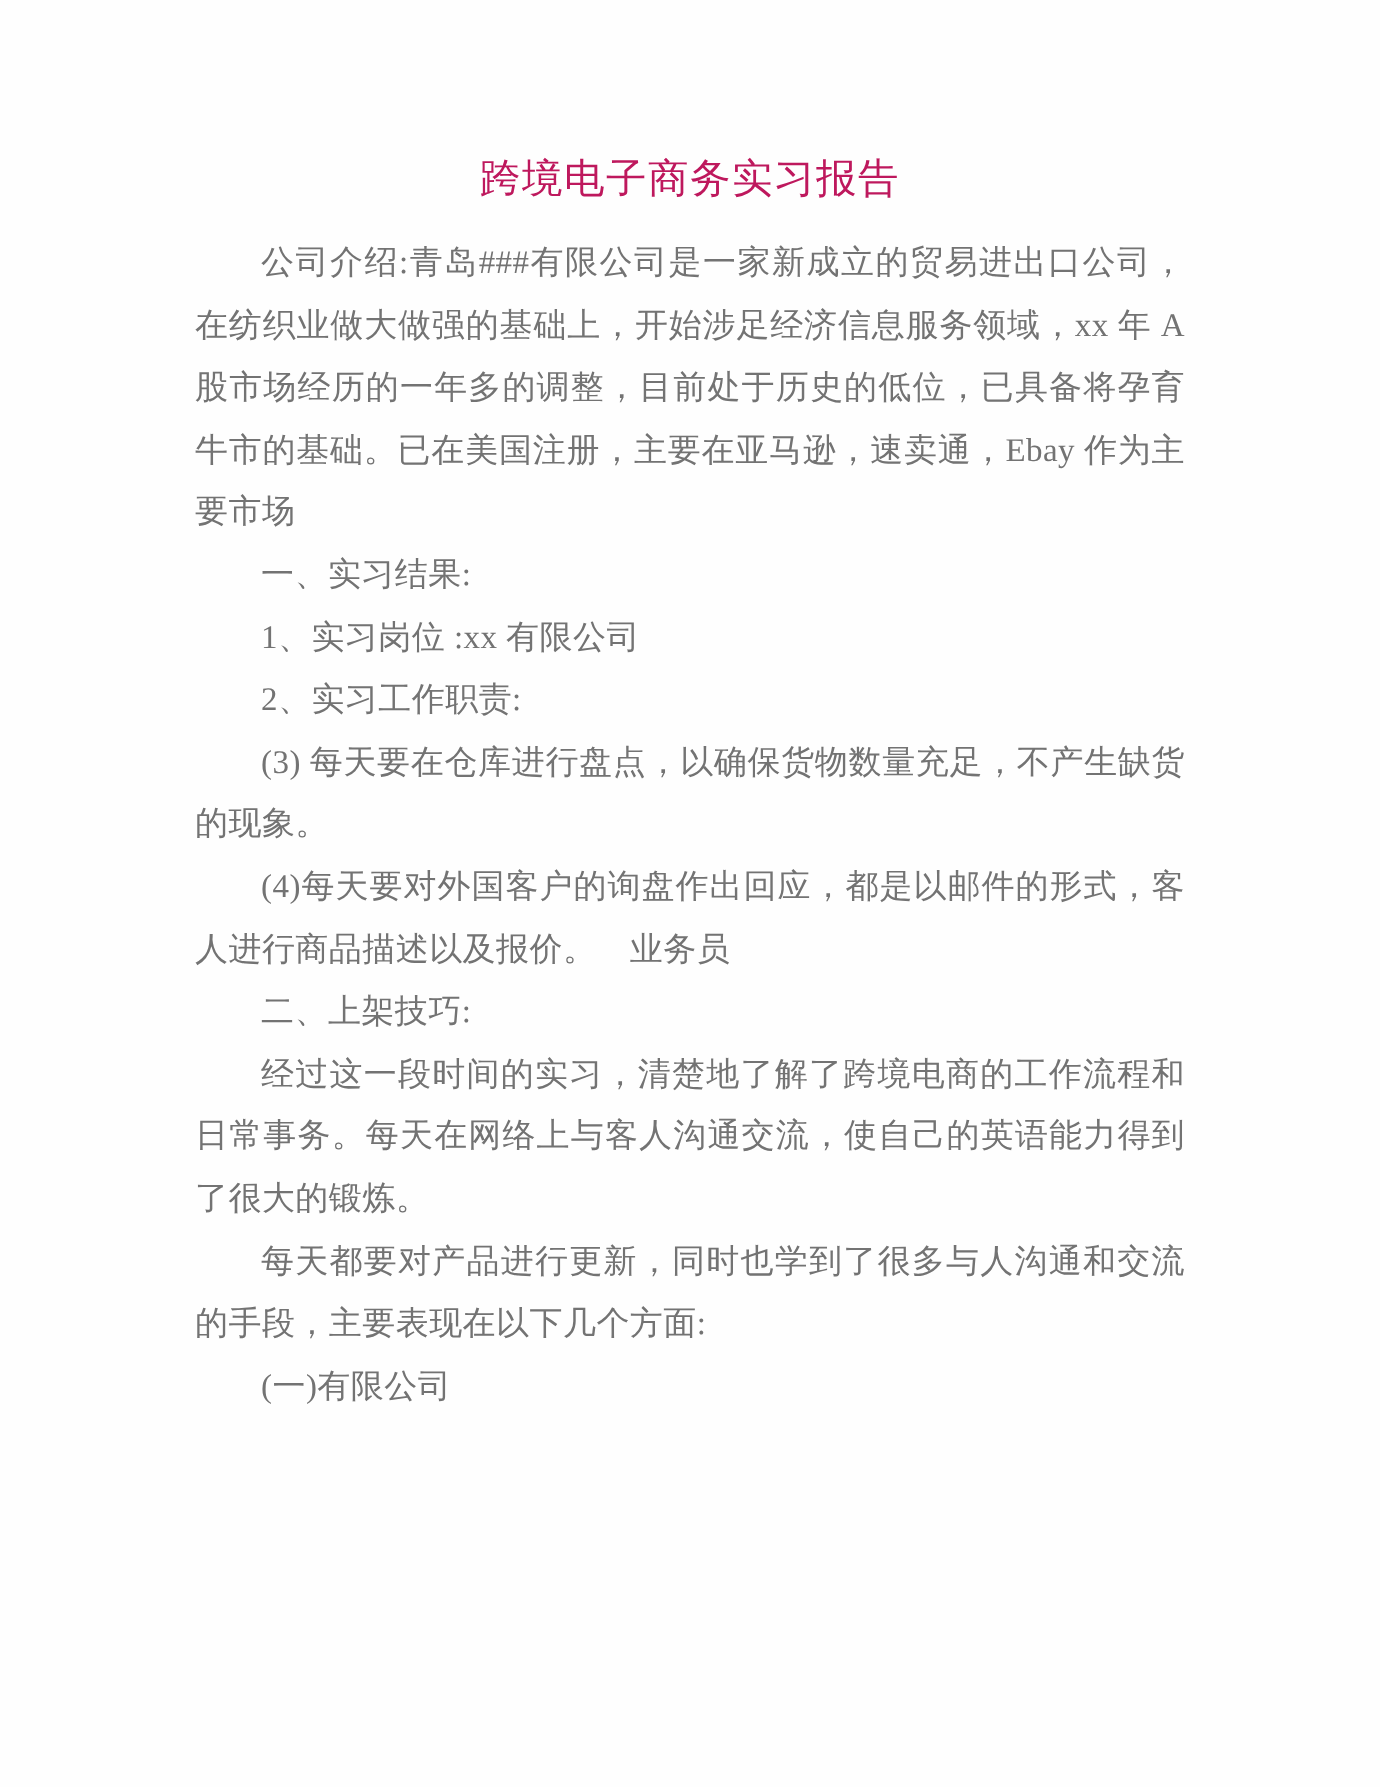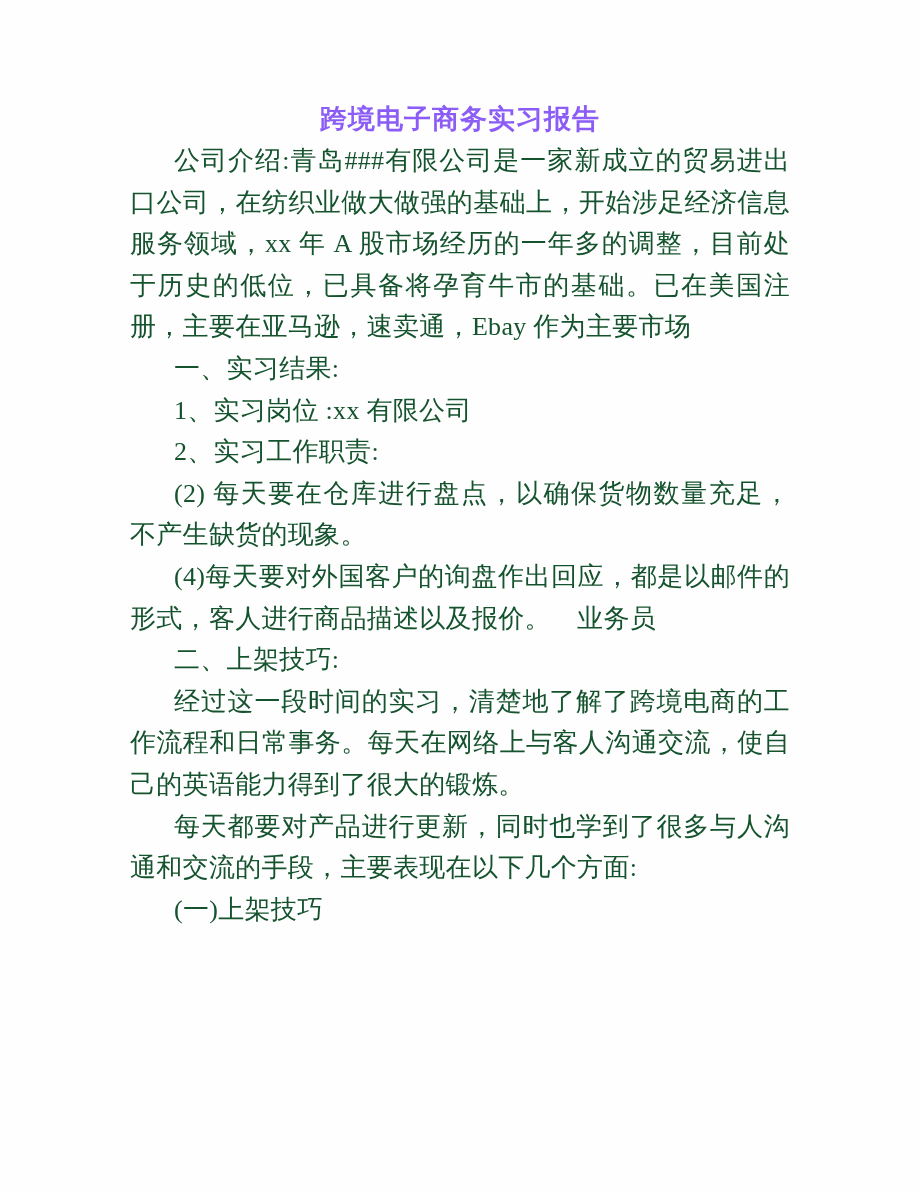--- a/index.html
+++ b/index.html
@@ -15,49 +15,49 @@
   }
   .document-page {
     box-sizing: border-box;
     width: 920px;
     height: 1191px;
     background: #fefefe;
     padding: 99px 130px 0 130px;
     color: #1f1f1f;
   }
   .document-title {
-    margin: 0 0 0 0;
+    margin: 0 0 14px 0;
     font-size: 27px;
-    font-weight: bold;
+    font-weight: normal;
     text-align: center;
     line-height: 41px;
-    color: #8b5cf6;
+    color: #be185d;
     letter-spacing: 1px;
   }
   .document-body p {
     margin: 0;
-    font-size: 26px;
+    font-size: 22px;
     line-height: 41.6px;
     text-indent: 44px;
     text-align: justify;
     letter-spacing: 0.3px;
-    color: #14532d;
+    color: #737373;
     word-break: break-all;
   }
 </style>
 </head>
 <body>
 
 <div class="document-page">
   <h1 class="document-title">跨境电子商务实习报告</h1>
   <div class="document-body">
     <p>公司介绍:青岛###有限公司是一家新成立的贸易进出口公司，在纺织业做大做强的基础上，开始涉足经济信息服务领域，xx 年 A 股市场经历的一年多的调整，目前处于历史的低位，已具备将孕育牛市的基础。已在美国注册，主要在亚马逊，速卖通，Ebay 作为主要市场</p>
     <p>一、实习结果:</p>
     <p>1、实习岗位 :xx 有限公司</p>
     <p>2、实习工作职责:</p>
-    <p>(2) 每天要在仓库进行盘点，以确保货物数量充足，不产生缺货的现象。</p>
+    <p>(3) 每天要在仓库进行盘点，以确保货物数量充足，不产生缺货的现象。</p>
     <p>(4)每天要对外国客户的询盘作出回应，都是以邮件的形式，客人进行商品描述以及报价。　业务员</p>
     <p>二、上架技巧:</p>
     <p>经过这一段时间的实习，清楚地了解了跨境电商的工作流程和日常事务。每天在网络上与客人沟通交流，使自己的英语能力得到了很大的锻炼。</p>
     <p>每天都要对产品进行更新，同时也学到了很多与人沟通和交流的手段，主要表现在以下几个方面:</p>
-    <p>(一)上架技巧</p>
+    <p>(一)有限公司</p>
   </div>
 </div>
 
 </body></html>

